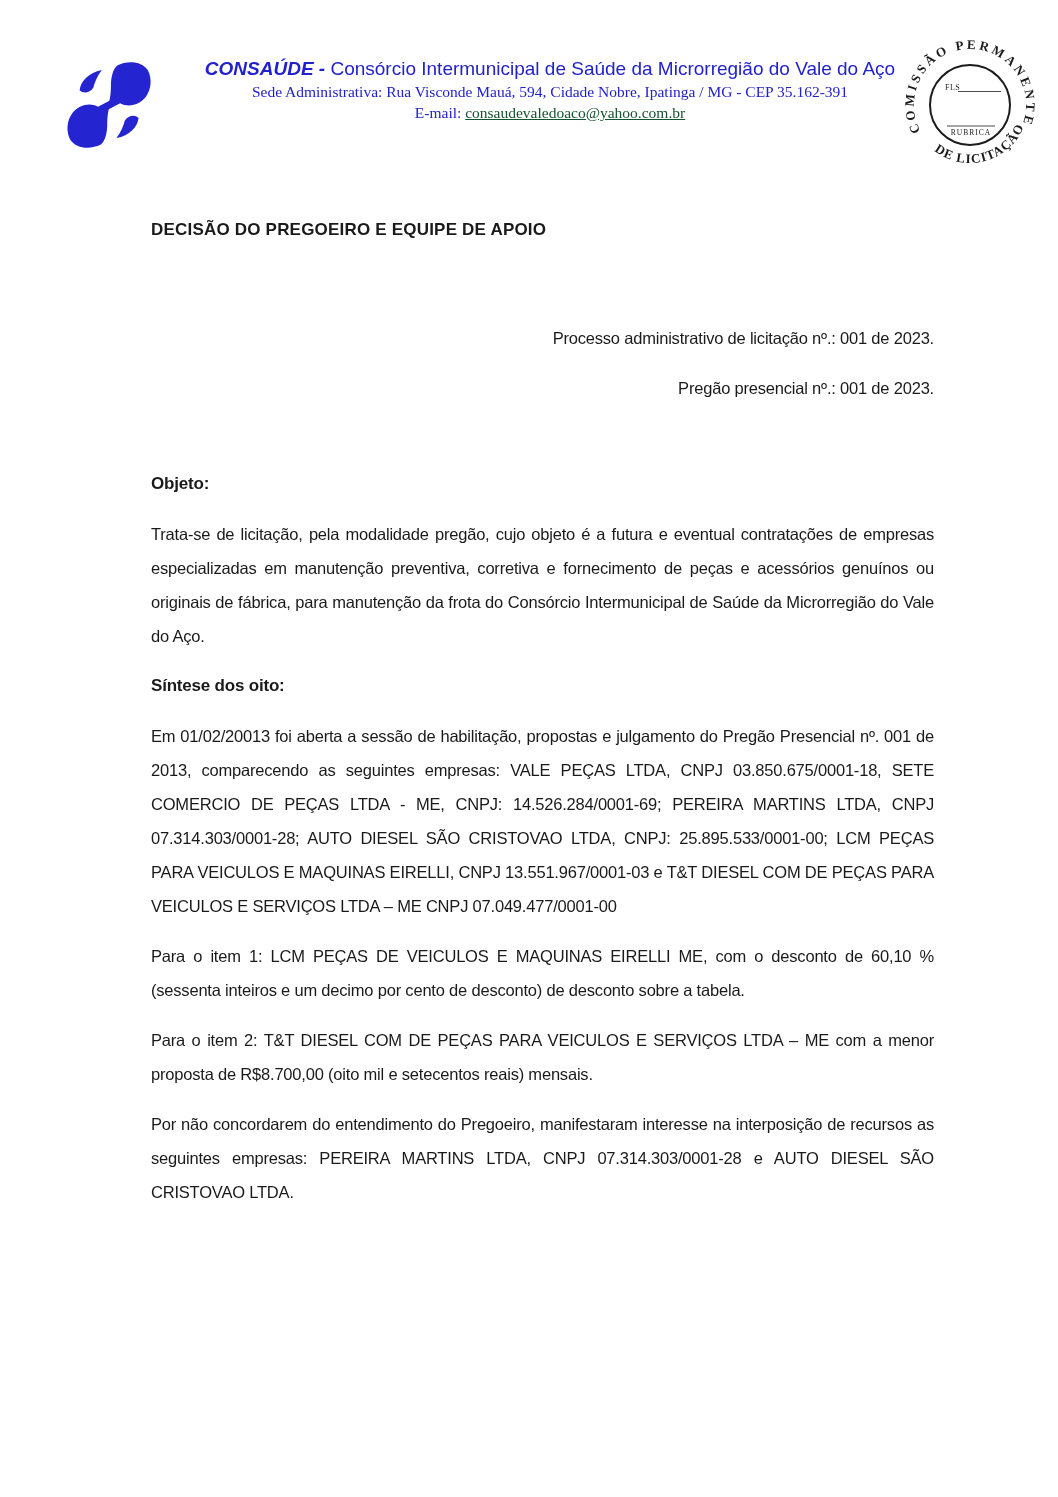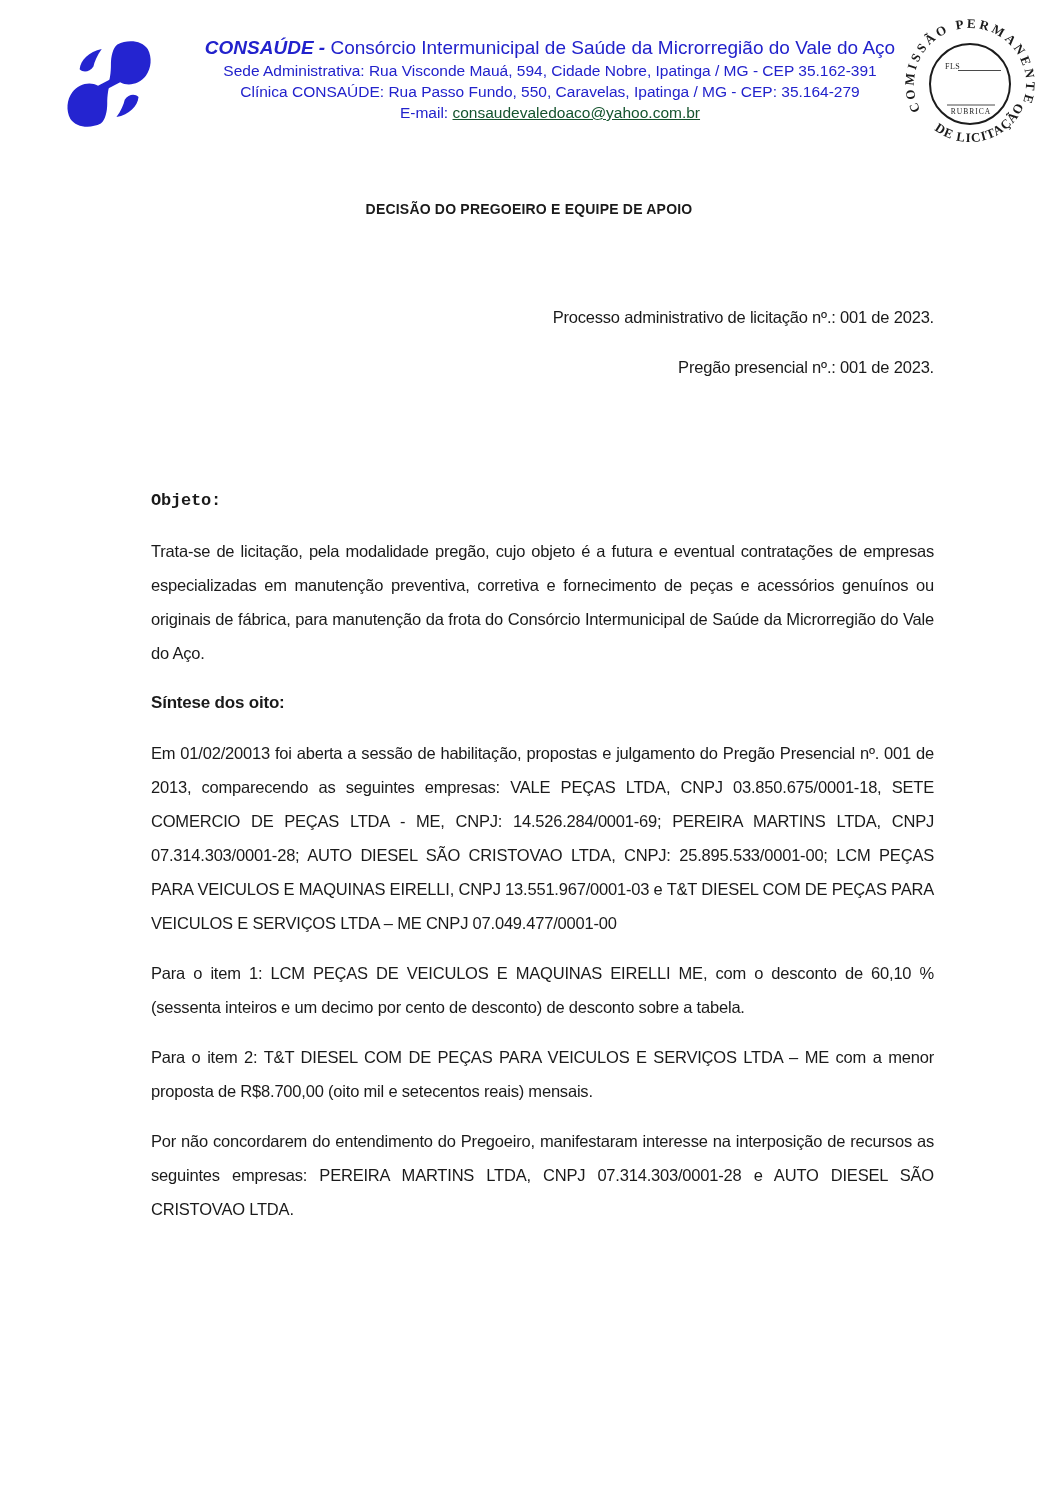--- a/index.html
+++ b/index.html
@@ -7,47 +7,46 @@
   .page {
     position:relative;
     width:1058px; height:1497px;
     margin:0 auto;
     background:#ffffff;
     font-family:"Liberation Sans", sans-serif;
     color:#1a1a1a;
     overflow:hidden;
   }
   
-  .header { position:relative; height:170px; }
+  .header { position:relative; height:170px;margin-top:21px; }
   .logo { position:absolute; left:64px; top:38px; }
   .header-text {
     position:absolute; left:185px; top:36px; width:730px;
     text-align:center; color:#2222cc; line-height:21px; font-size:15.5px;
   }
   .org-line { font-size:19px; line-height:24px; white-space:nowrap; }
   .org-name { font-weight:bold; font-style:italic; }
-  .header-line { white-space:nowrap; }
+  .header-line { white-space:nowrap;font-family:Liberation Serif, serif; }
   .email-line a, .email-address { color:#14532d; text-decoration:underline; cursor:pointer; }
   .stamp { position:absolute; left:895px; top:15px; }
   
   .doc-title {
     margin:28px 151px 0 151px;
-    text-align:center;
-    font-size:14px; font-weight:bold; line-height:22px;
+    font-size:17px; font-weight:bold; line-height:22px;
     letter-spacing:0.2px;
   }
   .content {
     margin-left:151px; margin-right:124px;
     padding-top:80px;
     font-size:16.5px; line-height:34px; letter-spacing:-0.2px;
   }
   .content p { margin:0 0 16px 0; text-align:justify; }
   .content p.single { text-align:right; }
   .content h3 { font-size:17px; line-height:34px; margin:12px 0 16px 0; }
-  .content h3.first-heading { margin-top:100px;font-family:Liberation Mono, monospace; }
+  .content h3.first-heading { margin-top:62px; }
 </style>
 </head>
 <body>
 
 <div class="page">
 
   <div class="header">
 
     <svg class="logo" width="92" height="92" viewBox="0 0 100 100" aria-hidden="true">
       <g fill="#2424d0">
@@ -56,21 +55,20 @@
         <path id="wedge" d="M17,34 C18,24 27,15 41,12 C36,19 33,26 32,31 C28,37 21,38 17,34 Z"></path>
         <use href="#wedge" transform="rotate(180 49 49)"></use>
       </g>
     </svg>
 
     <div class="header-text">
       <div class="org-line">
         <span class="org-name">CONSAÚDE -</span><span> Consórcio Intermunicipal de Saúde da Microrregião do Vale do Aço</span>
       </div>
       <div class="header-line">Sede Administrativa: Rua Visconde Mauá, 594, Cidade Nobre, Ipatinga / MG - CEP 35.162-391</div>
-      <div class="header-line">Clínica CONSAÚDE: Rua Passo Fundo, 550, Caravelas, Ipatinga / MG - CEP: 35.164-279</div>
       <div class="header-line email-line">
         <span>E-mail: </span><span class="email-address">consaudevaledoaco@yahoo.com.br</span>
       </div>
     </div>
 
     <svg class="stamp" width="150" height="150" viewBox="0 0 150 150" aria-hidden="true">
       <defs>
         <path id="arcTop" d="M 26.5,97 A 56,56 0 1 1 127.6,88.2" fill="none"></path>
         <path id="arcBottom" d="M 37.7,113.4 A 58,58 0 0 0 127.6,93.5" fill="none"></path>
       </defs>

